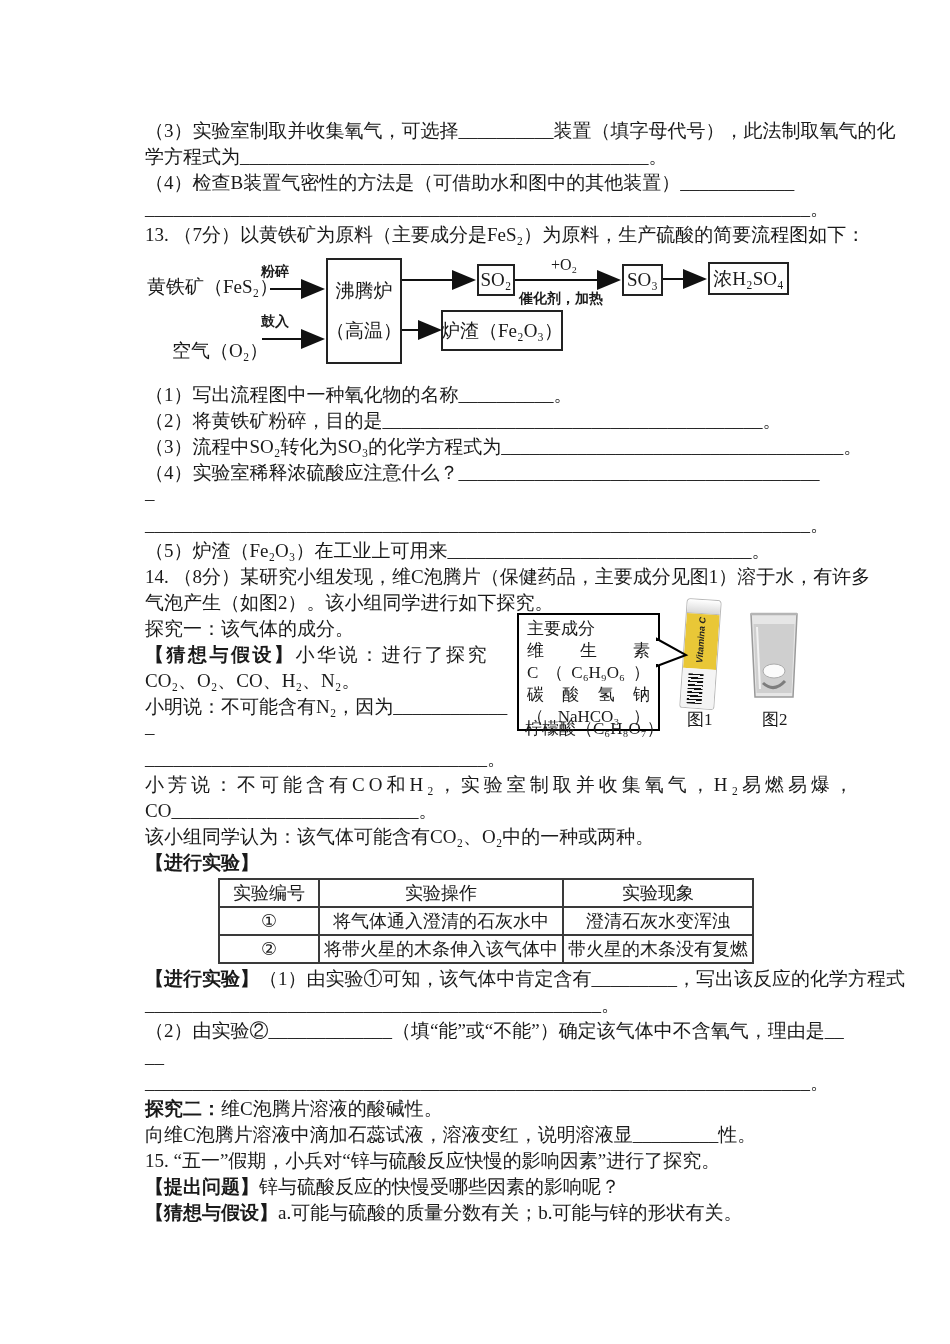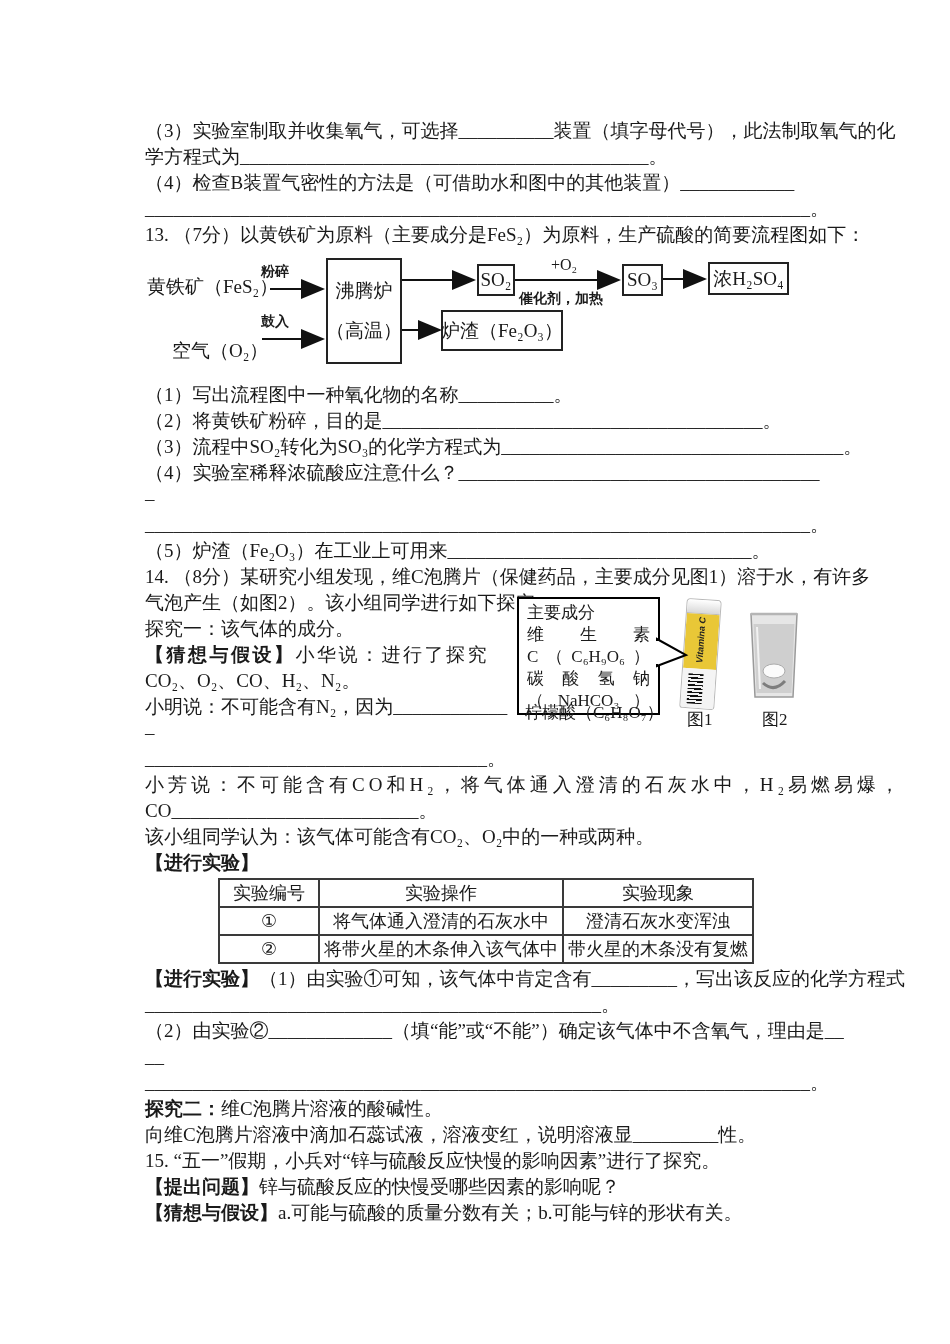--- a/index.html
+++ b/index.html
@@ -11,21 +11,21 @@
   .sp{letter-spacing:4px;}
   .sp2{letter-spacing:2.5px;}
   
   .fc{position:relative;height:120px;margin:4px 0 10px 0;}
   .fc .lbl{position:absolute;white-space:pre;}
   .fc .small{font-size:14px;font-weight:700;font-family:"Liberation Sans","DejaVu Sans",sans-serif;}
   .box{position:absolute;border:2px solid #222;background:#fff;display:flex;flex-direction:column;align-items:center;justify-content:center;text-align:center;box-sizing:border-box;white-space:pre;}
   .fc svg{position:absolute;left:0;top:0;}
   
   .figure{position:absolute;left:517px;top:595px;width:305px;height:145px;font-size:17px;line-height:22px;z-index:5;}
-  .callout{position:absolute;left:0;top:2px;width:143px;height:118px;border:2px solid #000;box-sizing:border-box;padding:3px 8px 0 8px;background:#fff;}
+  .callout{position:absolute;left:0;top:18px;width:143px;height:118px;border:2px solid #000;box-sizing:border-box;padding:3px 8px 0 8px;background:#fff;}
   .cj{text-align:justify;text-align-last:justify;}
   .callout .last{position:absolute;left:6px;bottom:-11px;white-space:nowrap;}
   .tail{position:absolute;left:139px;top:38px;z-index:6;}
   .tube{position:absolute;left:166px;top:4px;width:35px;height:110px;transform:rotate(4deg);border:1px solid #b9b9b9;border-radius:4px 4px 3px 3px;overflow:hidden;background:#fff;box-sizing:border-box;}
   .tube .cap{height:13px;background:linear-gradient(#ffffff,#d9d9d9);border-bottom:1px solid #bbb;}
   .tube .ylab{height:55px;background:#e9c737;position:relative;}
   .tube .ylab span{position:absolute;left:-14px;top:21px;transform:rotate(-90deg);font:italic 700 9px "Liberation Sans","DejaVu Sans",sans-serif;color:#222;white-space:nowrap;width:60px;text-align:center;}
   .tube .lower{height:40px;background:#f4f4f4;position:relative;}
   .tube .barcode{position:absolute;left:6px;top:5px;width:15px;height:30px;background:repeating-linear-gradient(to bottom,#111 0 1.5px,transparent 1.5px 3.6px);}
   .glass{position:absolute;left:228px;top:16px;}
@@ -87,21 +87,21 @@
     <div class="ln">（5）炉渣（Fe₂O₃）在工业上可用来________________________________。</div>
 
     <div class="ln">14. （8分）某研究小组发现，维C泡腾片（保健药品，主要成分见图1）溶于水，有许多</div>
     <div class="ln">气泡产生（如图2）。该小组同学进行如下探究。</div>
     <div class="ln">探究一：该气体的成分。</div>
     <div class="ln sp2"><span class="b">【猜想与假设】</span><span>小华说：进行了探究</span></div>
     <div class="ln">CO₂、O₂、CO、H₂、N₂。</div>
     <div class="ln">小明说：不可能含有N₂，因为____________</div>
     <div class="ln">–</div>
     <div class="ln">____________________________________。</div>
-    <div class="ln sp">小芳说：不可能含有CO和H₂，将气体通入澄清的石灰水中，H₂易燃易爆，</div>
+    <div class="ln sp">小芳说：不可能含有CO和H₂，实验室制取并收集氧气，H₂易燃易爆，</div>
     <div class="ln">CO__________________________。</div>
     <div class="ln">该小组同学认为：该气体可能含有CO₂、O₂中的一种或两种。</div>
     <div class="ln b">【进行实验】</div>
 
     <table class="tbl">
       <colgroup>
           <col style="width:100px">
           <col style="width:222px">
           <col style="width:183px">
         </colgroup>

